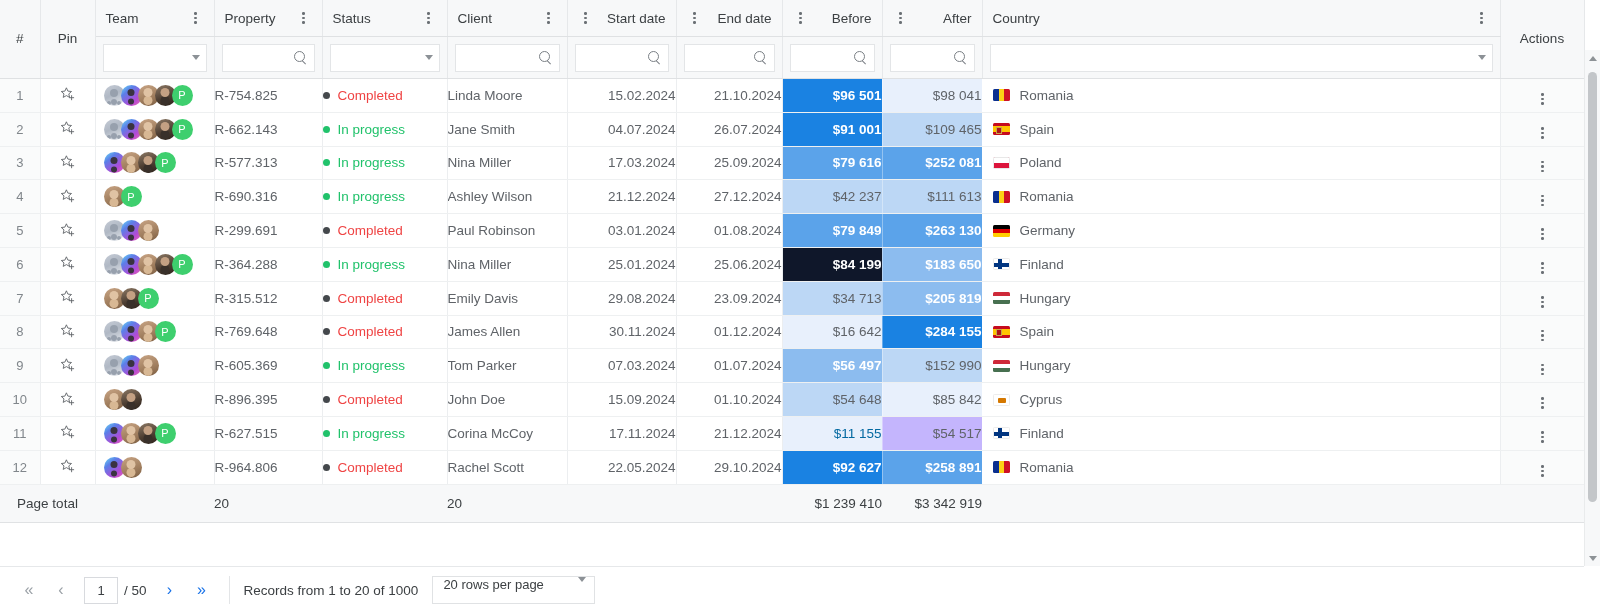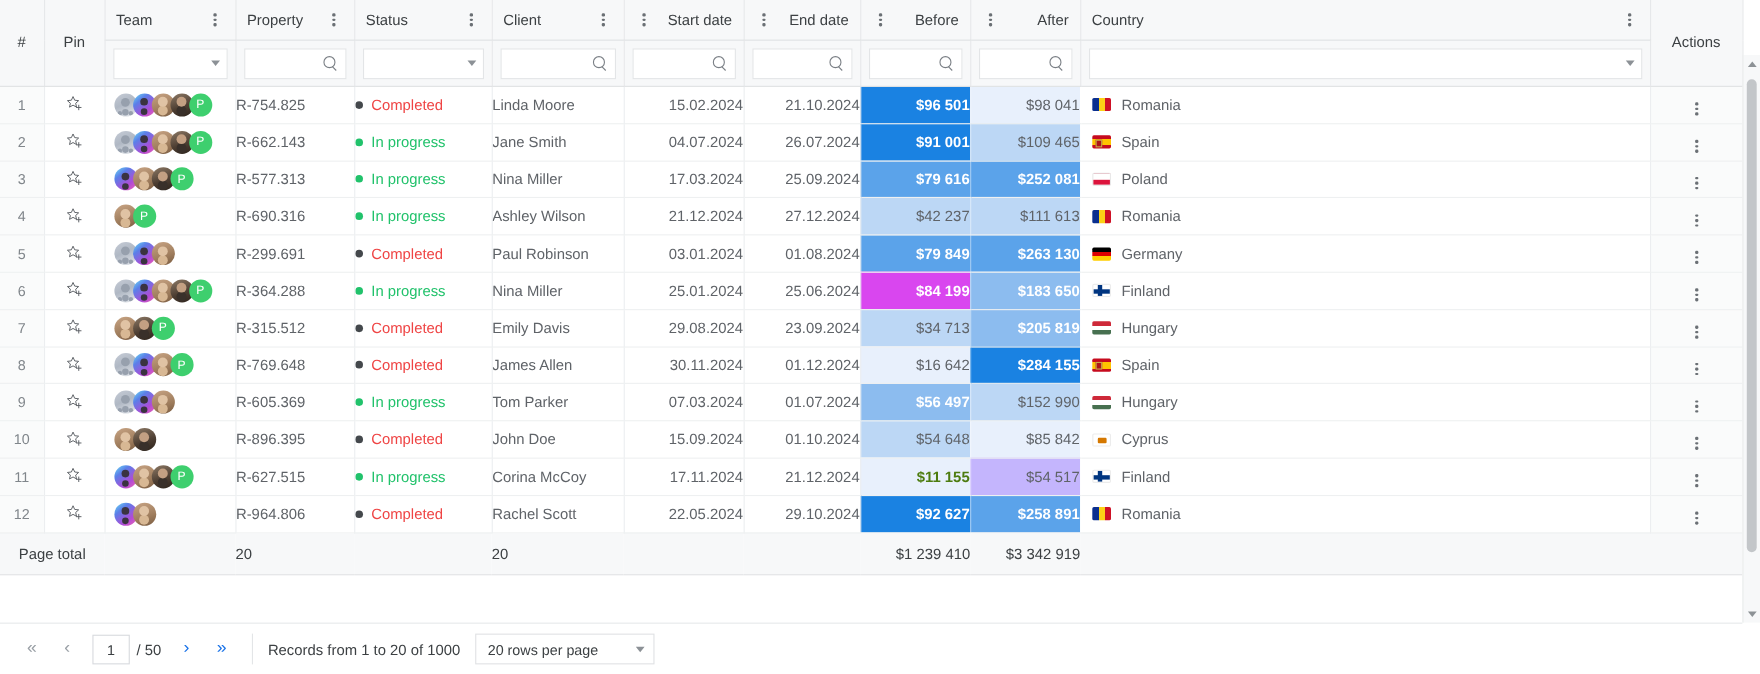--- a/index.html
+++ b/index.html
@@ -240,21 +240,21 @@
     width: 34px; height: 27px; border: 1px solid #d8dade;
     text-align: center; font-size: 13px; color: #3c4043;
     outline: none; margin: 0 6px;
     font-family: "Liberation Sans", sans-serif; background:#fff;
   }
   .pgtotal { font-size: 13.5px; color: #3c4043; margin-right: 8px; }
   .pgdiv { width:1px; height:28px; background:#e3e5e7; margin: 0 14px 0 10px; }
   .pgrecords { font-size: 13.5px; color: #3c4043; margin-right: 14px; }
   .pgselect {
     width: 163px; height: 28px; border: 1px solid #e0e2e4; background: #fff;
-    display: flex; align-items: center; padding: 0 8px 0 10px;
+    display: flex; padding: 0 8px 0 10px;
     font-size: 13px; color: #3c4043; cursor: pointer;
   }
 
   
   .vscroll {
     position: absolute; right: 0; top: 50px; bottom: 47px; width: 16px;
     background: #f7f8f9; border-left: 1px solid #e9ebec;
   }
   .vscroll .thumb {
     position: absolute; left: 3px; right: 3px; top: 22px; height: 430px;
@@ -644,21 +644,21 @@
                   <span class="av av-p">P</span>
                 </div>
               </td>
               <td class="cell">R-364.288</td>
               <td class="cell">
                 <span class="stat inprogress"><span class="dot"></span>In progress</span>
               </td>
               <td class="cell">Nina Miller</td>
               <td class="cell right">25.01.2024</td>
               <td class="cell right">25.06.2024</td>
-              <td class="heat" style="background:#d946ef;color:#ffffff;font-weight:bold">$84 199</td>
+              <td class="heat" style="background:#0f172a;color:#ffffff;font-weight:bold">$84 199</td>
               <td class="heat" style="background:#8cbcef;color:#ffffff;font-weight:bold">$183 650</td>
               <td>
                 <span class="country"><span class="flag f-finland"></span>Finland</span>
               </td>
               <td class="actions"><span class="dots">
                   <i></i>
                   <i></i>
                   <i></i>
                 </span></td>
             </tr>
@@ -800,21 +800,21 @@
                   <span class="av av-p">P</span>
                 </div>
               </td>
               <td class="cell">R-627.515</td>
               <td class="cell">
                 <span class="stat inprogress"><span class="dot"></span>In progress</span>
               </td>
               <td class="cell">Corina McCoy</td>
               <td class="cell right">17.11.2024</td>
               <td class="cell right">21.12.2024</td>
-              <td class="heat" style="background:#e8f0fc;color:#4d7c0f;font-weight:bold">$11 155</td>
+              <td class="heat" style="background:#e8f0fc;color:#0369a1;font-weight:normal">$11 155</td>
               <td class="heat" style="background:#c4b5fd;color:#5f6368;font-weight:normal">$54 517</td>
               <td>
                 <span class="country"><span class="flag f-finland"></span>Finland</span>
               </td>
               <td class="actions"><span class="dots">
                   <i></i>
                   <i></i>
                   <i></i>
                 </span></td>
             </tr>

